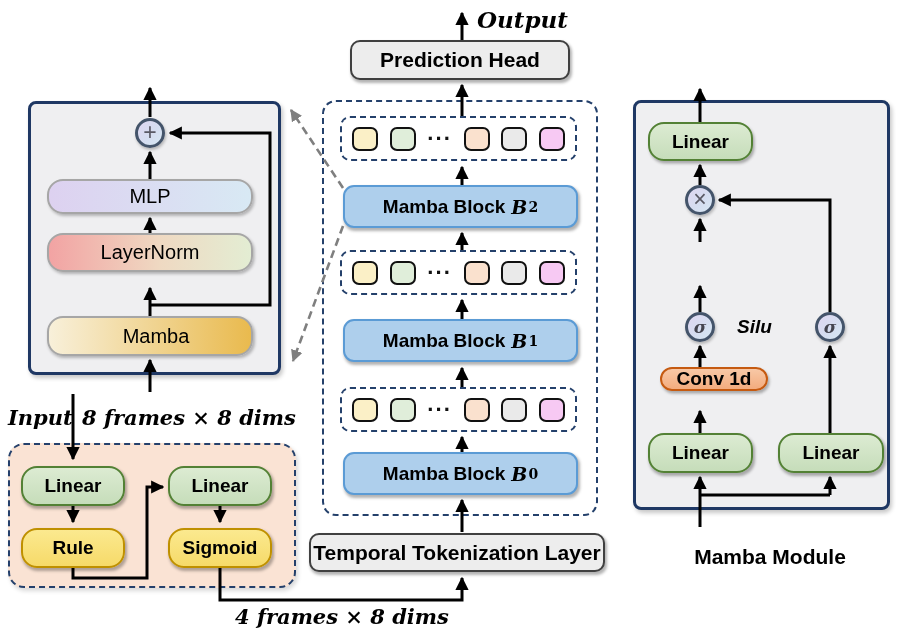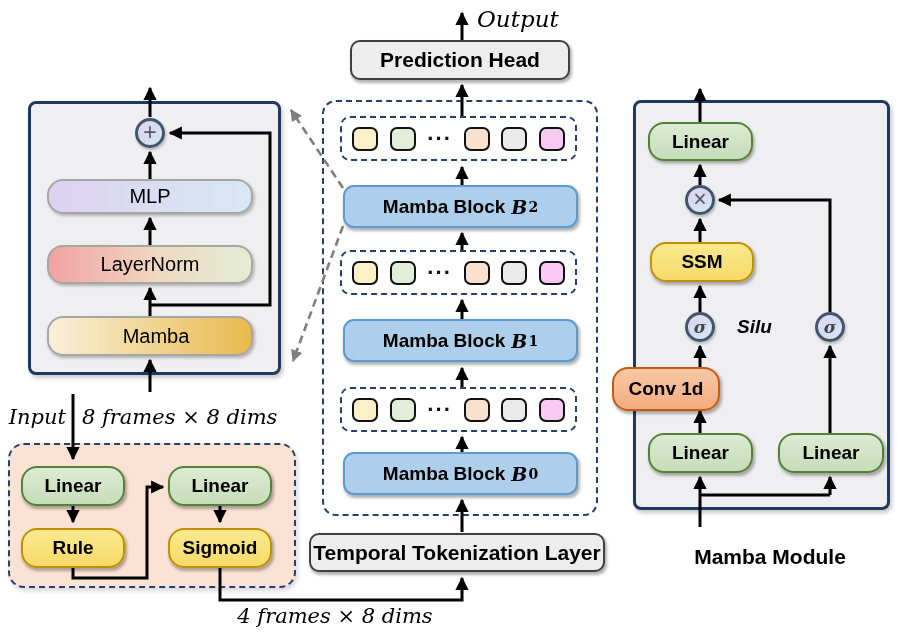--- a/index.html
+++ b/index.html
@@ -48,21 +48,21 @@
   .sigma{font-family:"DejaVu Serif",serif;font-style:italic;font-weight:bold;font-size:17px;color:#44444F;margin-top:0;}
   
   .tokrow{
     z-index:2;border:2.5px dashed #24406B;border-radius:10px;background:#ffffff;
     display:flex;align-items:center;justify-content:space-between;padding:0 10px;
   }
   .tok{width:26px;height:24px;border:2.3px solid #111;border-radius:7px;box-sizing:border-box;}
   .dots{font-size:22px;font-weight:bold;color:#111;letter-spacing:1px;line-height:1;}
   
   .math{
-    z-index:2;font-family:"DejaVu Serif",serif;font-style:italic;font-weight:normal;
+    z-index:2;font-family:"DejaVu Serif",serif;font-style:italic;font-weight:bold;
     font-size:21px;color:#000;white-space:nowrap;
   }
   .var{font-family:"DejaVu Serif",serif;font-style:italic;font-weight:bold;margin-left:6px;}
   sub.bsub{font-family:"DejaVu Serif",serif;font-weight:bold;font-size:14px;margin-left:1px;}
   .caption{z-index:2;font-weight:bold;font-size:21px;color:#000;text-align:center;margin-top:7px;}
   .silu{z-index:2;font-weight:bold;font-style:italic;font-size:19px;color:#000;}
 </style>
 </head>
 <body>
 
@@ -126,21 +126,21 @@
       <path d="M343,226 L293,361" marker-end="url(#ag)"></path>
     </g>
   </svg>
 
   <div class="abs circle" style="left:135px;top:118px;">
     <span class="opsym">+</span>
   </div>
   <div class="abs node flat mlp" style="left:47px;top:179px;width:206px;height:35px;">
     <span>MLP</span>
   </div>
-  <div class="abs node flat lnorm" style="left:47px;top:245px;width:206px;height:39px;">
+  <div class="abs node flat lnorm" style="left:47px;top:233px;width:206px;height:39px;">
     <span>LayerNorm</span>
   </div>
   <div class="abs node flat mamba" style="left:47px;top:316px;width:206px;height:40px;padding-left:12px;">
     <span>Mamba</span>
   </div>
 
   <div class="abs math" style="left:8px;top:405px;width:58px;text-align:right;">Input</div>
   <div class="abs math" style="left:82px;top:405px;">8 frames × 8 dims</div>
 
   <div class="abs node green" style="left:21px;top:466px;width:104px;height:40px;">
@@ -212,31 +212,28 @@
   <div class="abs node graybox" style="left:309px;top:533px;width:296px;height:39px;">
     <span>Temporal Tokenization Layer</span>
   </div>
 
   <div class="abs node green" style="left:648px;top:122px;width:105px;height:39px;">
     <span>Linear</span>
   </div>
   <div class="abs circle" style="left:685px;top:185px;">
     <span class="opsym">×</span>
   </div>
-  <div class="abs node yellow" style="left:650px;top:242px;width:104px;height:40px;">
-    <span>SSM</span>
-  </div>
   <div class="abs circle" style="left:685px;top:312px;">
     <span class="opsym sigma">σ</span>
   </div>
   <div class="abs silu" style="left:737px;top:316px;">Silu</div>
   <div class="abs circle" style="left:815px;top:312px;">
     <span class="opsym sigma">σ</span>
   </div>
-  <div class="abs node orange" style="left:612px;top:367px;width:108px;height:44px;">
+  <div class="abs node orange" style="left:660px;top:367px;width:108px;height:24px;">
     <span>Conv 1d</span>
   </div>
   <div class="abs node green" style="left:648px;top:433px;width:105px;height:40px;">
     <span>Linear</span>
   </div>
   <div class="abs node green" style="left:778px;top:433px;width:106px;height:40px;">
     <span>Linear</span>
   </div>
 
   <div class="abs caption" style="left:670px;top:538px;width:200px;">Mamba Module</div>

